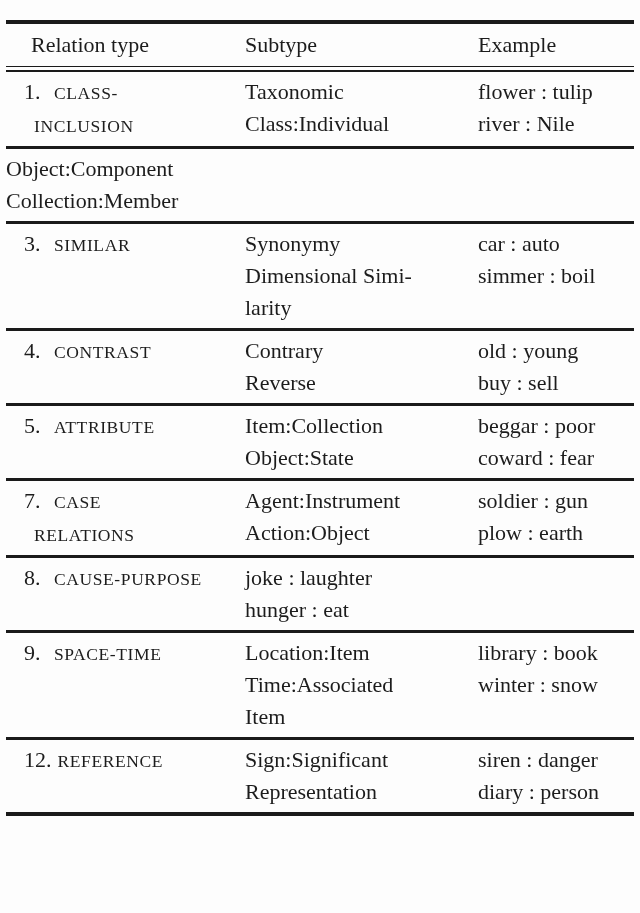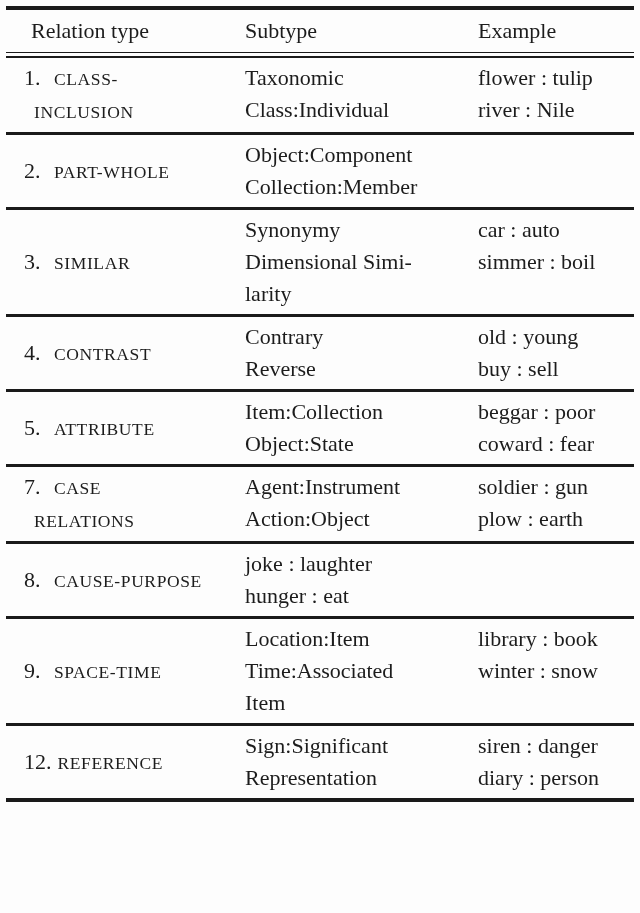--- a/index.html
+++ b/index.html
@@ -7,21 +7,21 @@
     padding: 0;
     background: #fdfdfd;
     width: 640px;
     font-family: "Liberation Serif", "DejaVu Serif", serif;
     color: #1c1c1c;
   }
   .paper {
     box-sizing: border-box;
     width: 640px;
     height: 913px;
-    padding: 6px 6px 0 6px;
+    padding: 20px 6px 0 6px;
     background: #fdfdfd;
     overflow: hidden;
   }
   .rule-thick {
     height: 4px;
     background: #1a1a1a;
   }
   .rule-double {
     height: 3px;
     border-top: 1px solid #1a1a1a;
@@ -42,21 +42,20 @@
     display: flex;
     align-items: stretch;
     padding: 4px 0 4px 0;
   }
   .row + .row {
     border-top: 3px solid #1a1a1a;
   }
   .typecell {
     display: flex;
     flex-direction: column;
-    justify-content: center;
     padding-left: 18px;
   }
   .typepara {
     padding-left: 10px;
     text-indent: -10px;
   }
   .num {
     display: inline-block;
     min-width: 24px;
     margin-right: 6px;
@@ -91,23 +90,20 @@
         <div class="c1 typecell">
           <div class="typepara"><span class="num">1.</span><span class="tname">CLASS-
 INCLUSION</span></div>
         </div>
         <div class="c2 ital">Taxonomic
 Class:Individual</div>
         <div class="c3 ital">flower : tulip
 river : Nile</div>
       </div>
       <div class="row">
-        <div class="c1 typecell">
-          <div class="typepara"><span class="num">2.</span><span class="tname">PART-WHOLE</span></div>
-        </div>
         <div class="c2 ital">Object:Component
 Collection:Member</div>
       </div>
       <div class="row">
         <div class="c1 typecell">
           <div class="typepara"><span class="num">3.</span><span class="tname">SIMILAR</span></div>
         </div>
         <div class="c2 ital">Synonymy
 Dimensional Simi-
 larity</div>

